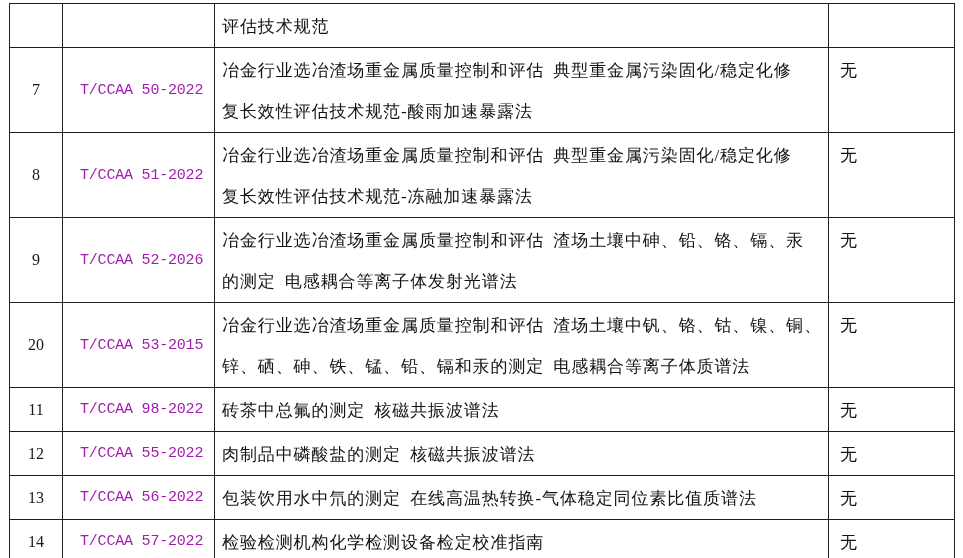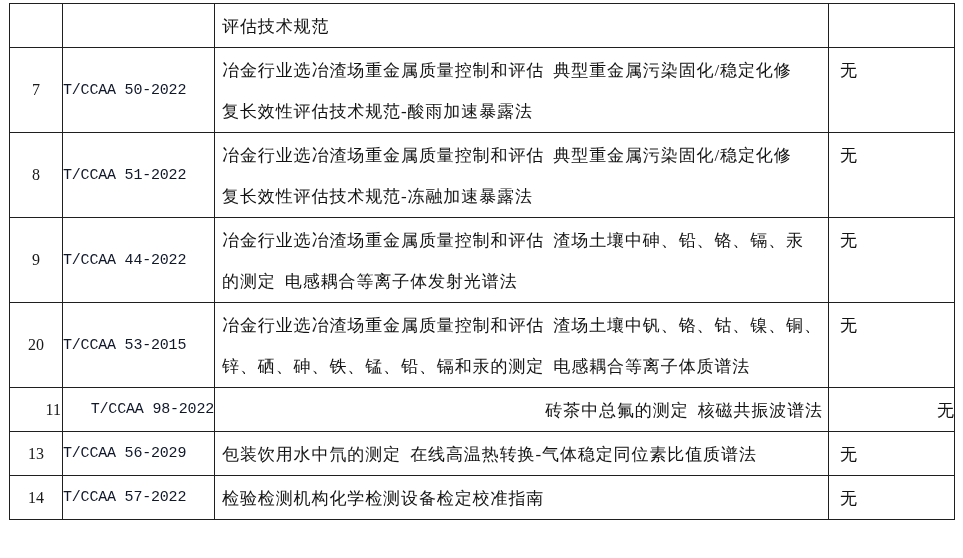--- a/index.html
+++ b/index.html
@@ -26,36 +26,36 @@
   }
   table.std-table td {
     border: 1px solid #1f1f1f;
     box-sizing: border-box;
     overflow: hidden;
     background: #ffffff;
   }
   
   tr.h-cont td { height: 41px; }
   tr.h-two  td { height: 85px; }
-  tr.h-one  td { height: 42px; text-align: right; }
+  tr.h-one  td { height: 42px; }
   tr.h-oneb td { height: 43px; }
 
   td.c-seq {
     text-align: center;
     vertical-align: middle;
     font-size: 16px;
     color: #191919;
   }
   td.c-code {
     vertical-align: middle;
-    padding: 0 0 0 0;
+    padding: 0 0 0 17px;
     font-family: "Liberation Mono", "DejaVu Sans Mono", monospace;
     font-size: 15px;
     letter-spacing: -0.2px;
-    color: #0f172a;
+    color: #a21caf;
     white-space: nowrap;
   }
   td.c-name {
     vertical-align: top;
     padding: 2px 5px 0 7px;
     font-size: 17px;
     letter-spacing: 0.9px;
     word-spacing: 4px;
     line-height: 41px;
     white-space: pre-line;
@@ -96,41 +96,47 @@
       </tr>
       <tr class="h-two">
         <td class="c-seq">8</td>
         <td class="c-code">T/CCAA 51-2022</td>
         <td class="c-name">冶金行业选冶渣场重金属质量控制和评估 典型重金属污染固化/稳定化修
 复长效性评估技术规范-冻融加速暴露法</td>
         <td class="c-remark">无</td>
       </tr>
       <tr class="h-two">
         <td class="c-seq">9</td>
-        <td class="c-code">T/CCAA 44-2022</td>
+        <td class="c-code">T/CCAA 52-2026</td>
         <td class="c-name">冶金行业选冶渣场重金属质量控制和评估 渣场土壤中砷、铅、铬、镉、汞
 的测定 电感耦合等离子体发射光谱法</td>
         <td class="c-remark">无</td>
       </tr>
       <tr class="h-two">
         <td class="c-seq">20</td>
         <td class="c-code">T/CCAA 53-2015</td>
         <td class="c-name">冶金行业选冶渣场重金属质量控制和评估 渣场土壤中钒、铬、钴、镍、铜、
 锌、硒、砷、铁、锰、铅、镉和汞的测定 电感耦合等离子体质谱法</td>
         <td class="c-remark">无</td>
       </tr>
       <tr class="h-one">
         <td class="c-seq">11</td>
         <td class="c-code">T/CCAA 98-2022</td>
         <td class="c-name">砖茶中总氟的测定 核磁共振波谱法</td>
         <td class="c-remark">无</td>
       </tr>
+      <tr class="h-one">
+        <td class="c-seq">12</td>
+        <td class="c-code">T/CCAA 55-2022</td>
+        <td class="c-name">肉制品中磷酸盐的测定 核磁共振波谱法</td>
+        <td class="c-remark">无</td>
+      </tr>
       <tr class="h-oneb">
         <td class="c-seq">13</td>
-        <td class="c-code">T/CCAA 56-2029</td>
+        <td class="c-code">T/CCAA 56-2022</td>
         <td class="c-name">包装饮用水中氘的测定 在线高温热转换-气体稳定同位素比值质谱法</td>
         <td class="c-remark">无</td>
       </tr>
       <tr class="h-oneb">
         <td class="c-seq">14</td>
         <td class="c-code">T/CCAA 57-2022</td>
         <td class="c-name">检验检测机构化学检测设备检定校准指南</td>
         <td class="c-remark">无</td>
       </tr>
     </tbody>

